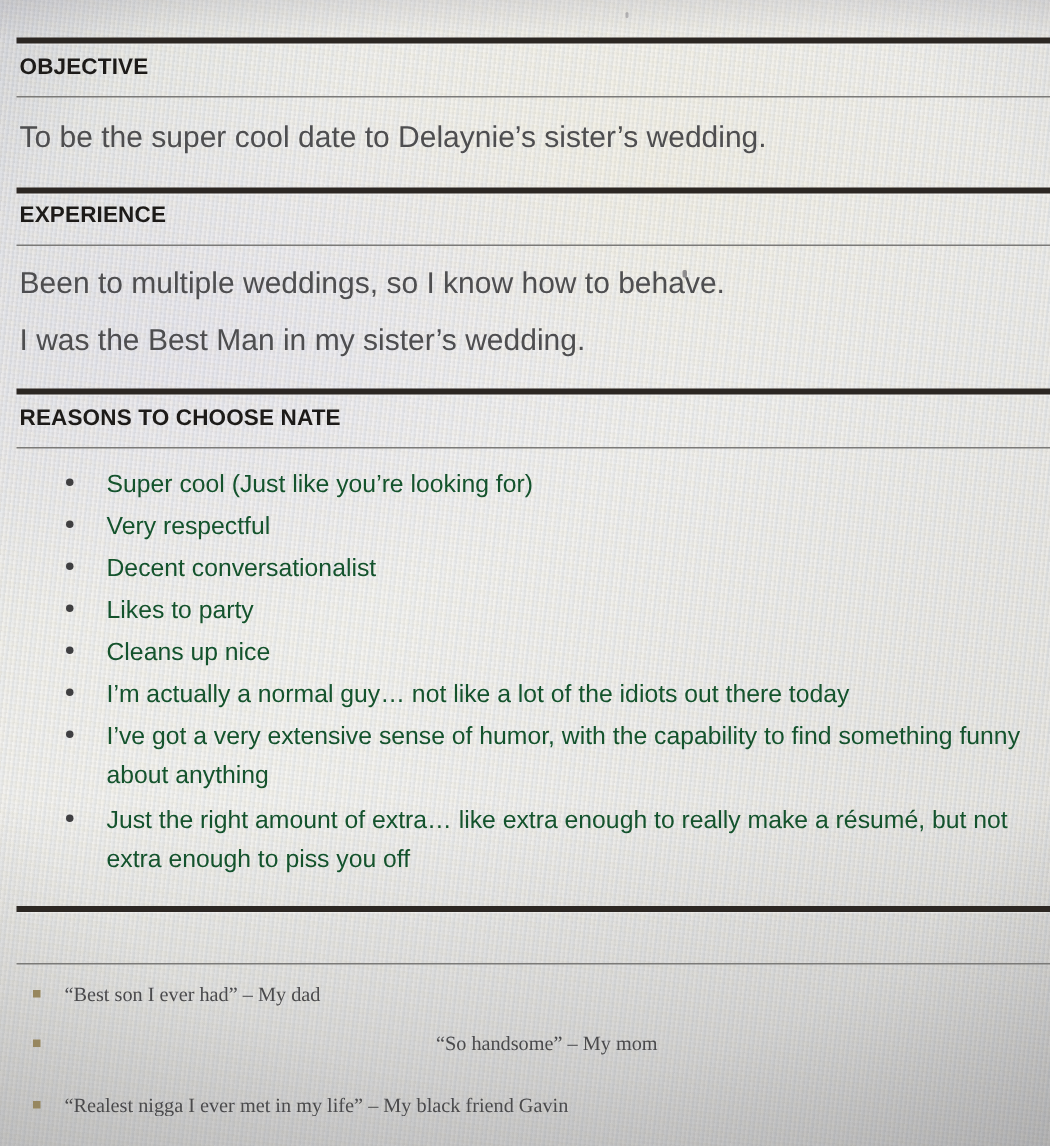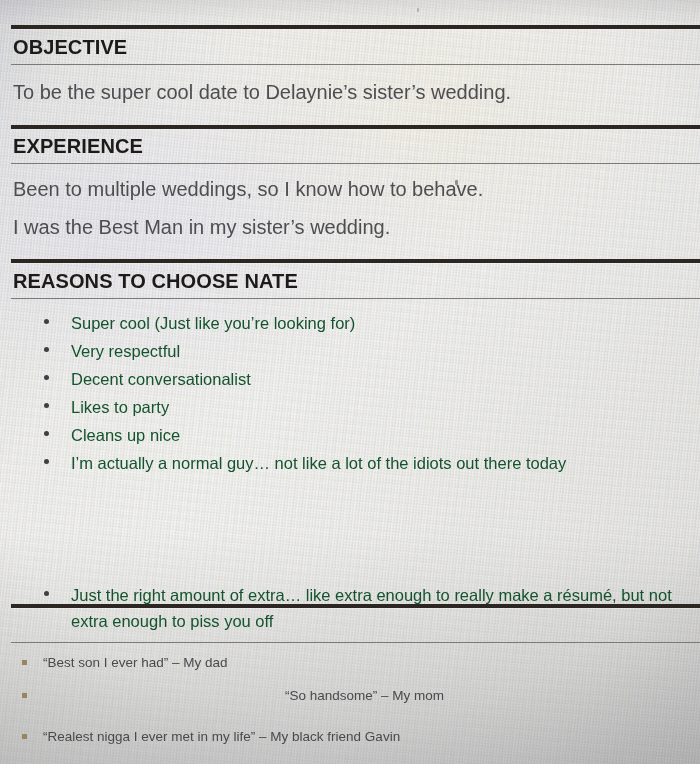--- a/index.html
+++ b/index.html
@@ -116,21 +116,21 @@
     left: 11px;
     right: 0px;
     height: 1px;
     background: #7b7a78;
   }
 
   .section-title {
     position: absolute;
     left: 13px;
     color: #1d1b19;
-    font-size: 20px;
+    font-size: 15px;
     font-weight: bold;
     letter-spacing: 0.1px;
     white-space: nowrap;
     font-stretch: condensed;
   }
 
   .body-line {
     position: absolute;
     left: 13px;
     color: #4e4e50;
@@ -174,20 +174,21 @@
     position: absolute;
     left: 0px;
     top: 7px;
     width: 5px;
     height: 5px;
     background: #97875f;
   }
   .award .txt {
     display: block;
     margin-left: 21px;
+    font-family: Liberation Serif, serif;
   }
 
   
   .speck {
     position: absolute;
     width: 3px;
     height: 5px;
     background: rgba(70,68,74,0.55);
     border-radius: 1px;
   }
@@ -253,21 +254,25 @@
       <span class="txt">Likes to party</span>
     </div>
     <div class="reason" style="top:422px;">
       <span class="dot"></span>
       <span class="txt">Cleans up nice</span>
     </div>
     <div class="reason" style="top:450px;">
       <span class="dot"></span>
       <span class="txt">I’m actually a normal guy… not like a lot of the idiots out there today</span>
     </div>
-    <div class="reason" style="top:534px; right:12px;margin-top:48px;">
+    <div class="reason" style="top:478px; right:16px;">
+      <span class="dot"></span>
+      <span class="txt">I’ve got a very extensive sense of humor, with the capability to find something funny about anything</span>
+    </div>
+    <div class="reason" style="top:534px; right:12px;">
       <span class="dot"></span>
       <span class="txt">Just the right amount of extra… like extra enough to really make a résumé, but not extra enough to piss you off</span>
     </div>
 
     <div class="rule-thick" style="top:604px;"></div>
     <div class="rule-thin" style="top:642px;"></div>
 
     <div class="award" style="top:653px;">
       <span class="sq"></span>
       <span class="txt">“Best son I ever had” – My dad</span>

